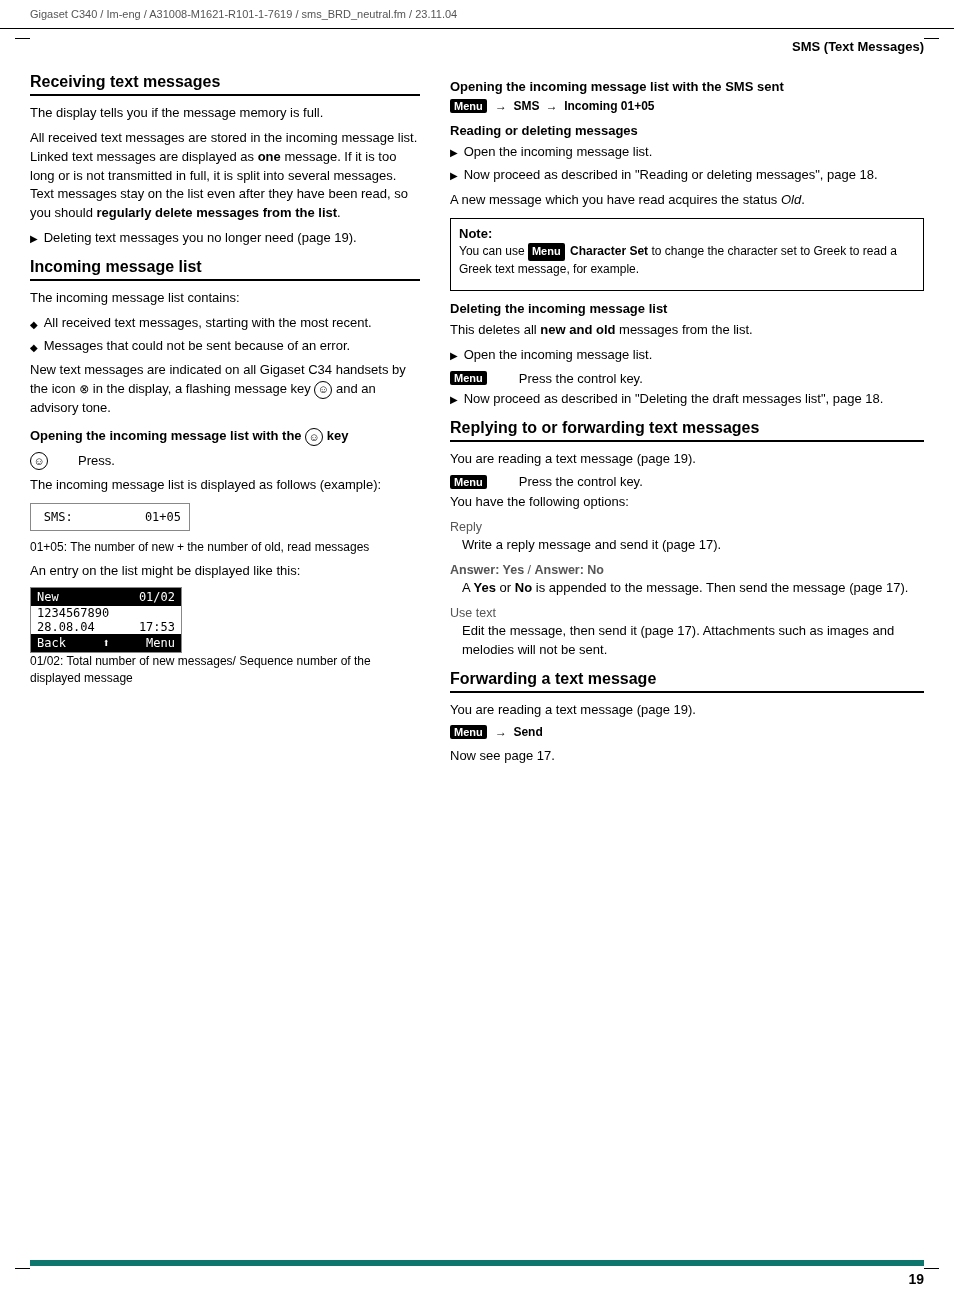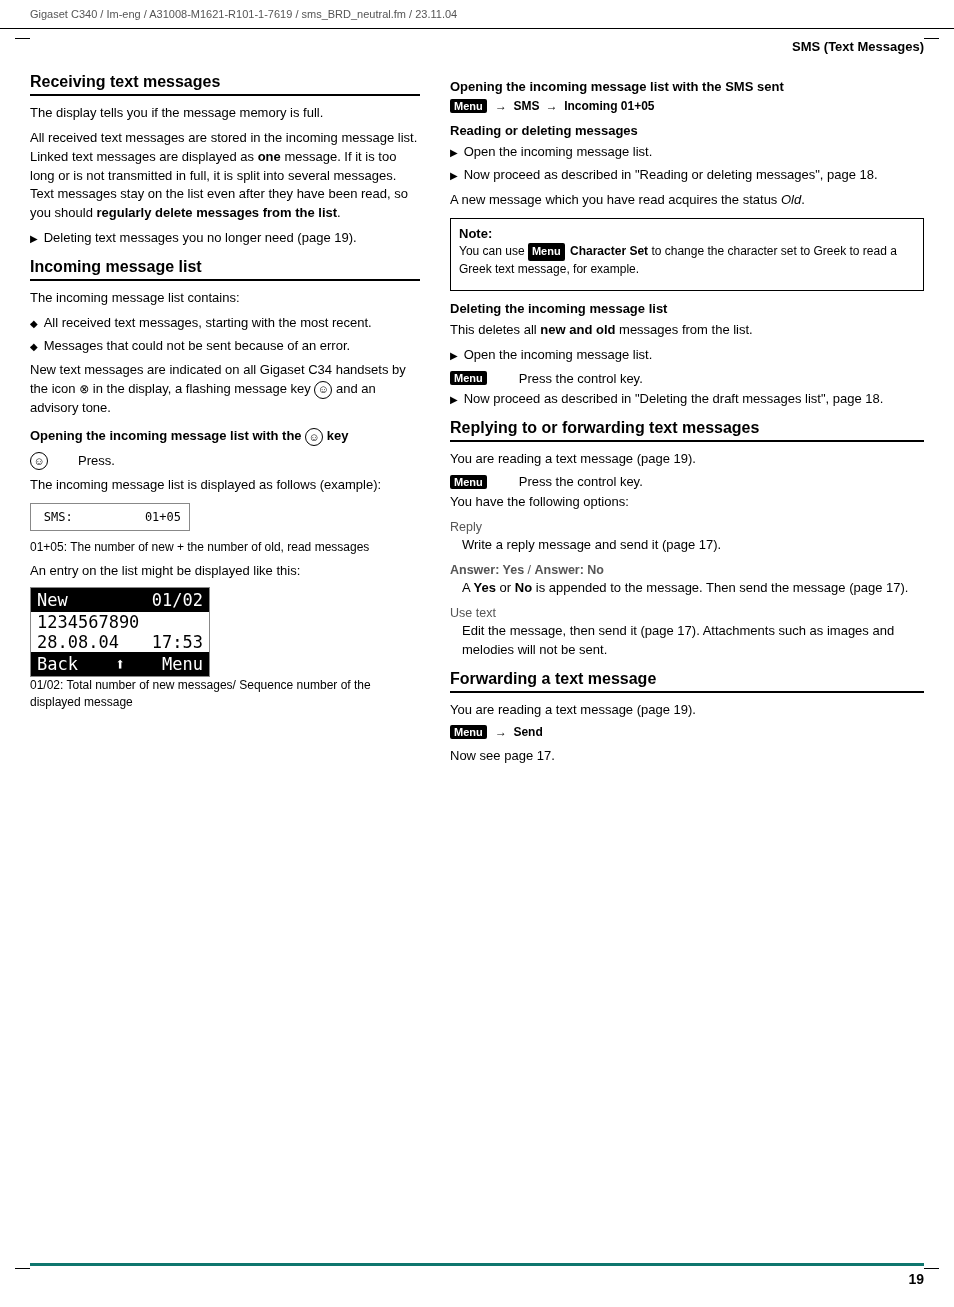--- a/index.html
+++ b/index.html
@@ -29,21 +29,21 @@
       align-items: center;
     }
     
     .footer {
       position: absolute;
       bottom: 20px;
       left: 30px;
       right: 30px;
       display: flex;
       justify-content: space-between;
-      border-top: 3px solid #0f766e;
+      border-top: 6px solid #0f766e;
       padding-top: 5px;
       font-size: 11px;
     }
     
     .content {
       display: flex;
       padding: 0 30px;
       gap: 30px;
       margin-top: 10px;
     }
@@ -79,21 +79,21 @@
       margin-bottom: 6px;
       line-height: 1.45;
     }
     
     .bullet-list {
       list-style: none;
       margin-bottom: 6px;
     }
     .bullet-list li {
       display: flex;
-      align-items: center;
+      align-items: flex-end;
       margin-bottom: 4px;
       line-height: 1.45;
     }
     .bullet-list li::before {
       content: "◆";
       margin-right: 6px;
       flex-shrink: 0;
       font-size: 10px;
       margin-top: 2px;
     }
@@ -129,23 +129,23 @@
     
     .arrow-right {
       display: inline;
       font-size: 12px;
       margin: 0 3px;
     }
     
     .screen-mockup {
       border: 1px solid #888;
       font-family: monospace;
-      font-size: 17px;
+      font-size: 12px;
       margin: 0 0;
-      width: 180px;
+      width: 152px;
     }
     .screen-mockup-simple {
       border: 1px solid #888;
       padding: 6px 8px;
       font-family: monospace;
       font-size: 12px;
       margin: 8px 0;
       width: 160px;
       text-align: right;
     }

